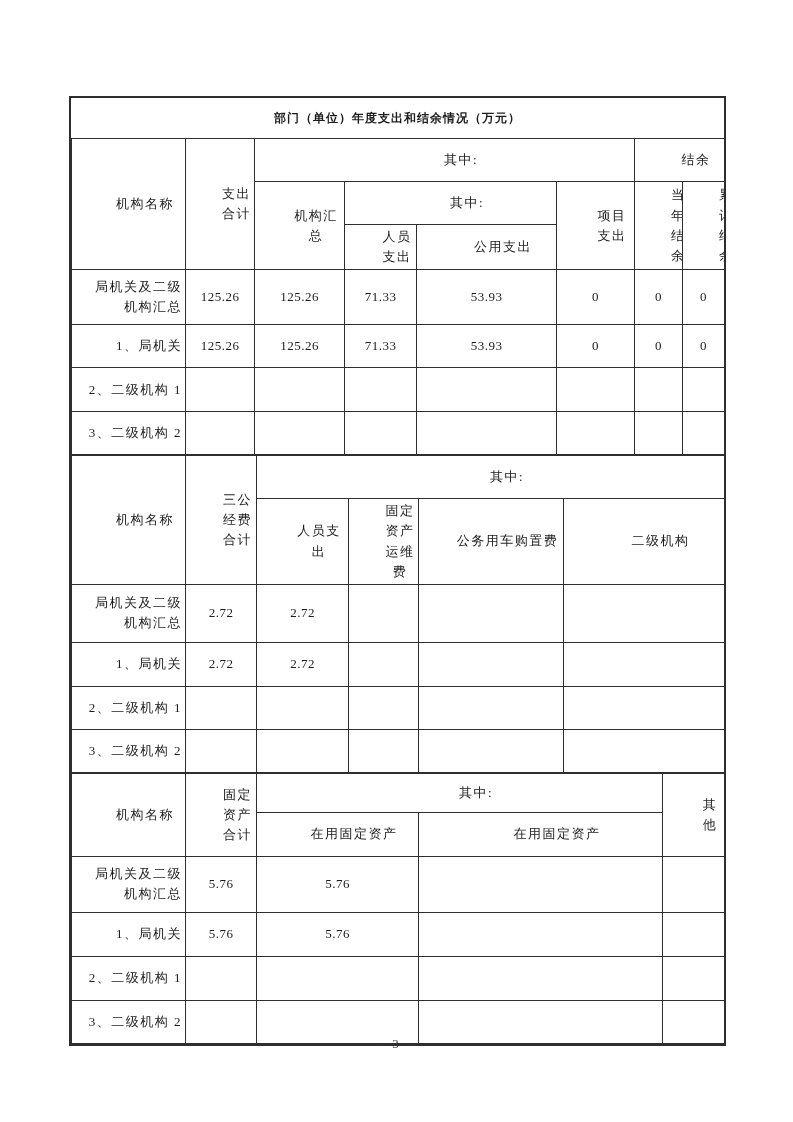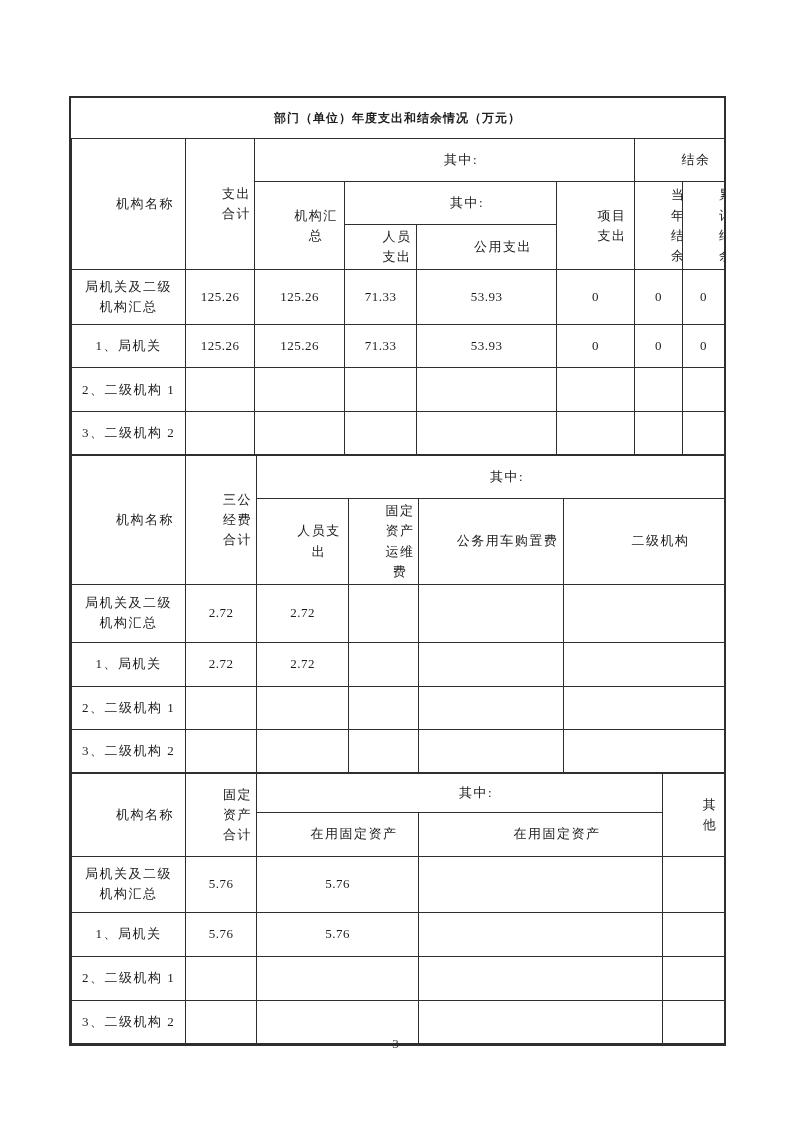--- a/index.html
+++ b/index.html
@@ -37,21 +37,21 @@
     font-size: 13px;
     text-align: center;
     vertical-align: middle;
     padding: 2px 3px;
     white-space: pre-line;
     line-height: 1.55;
     overflow: hidden;
   }
   tr.h td { letter-spacing: 1.5px; padding-left: 36px; }
   td.label {
-    text-align: center;
+    text-align: right;
     padding-left: 3px;
     letter-spacing: 1.5px;
   }
   td.num { letter-spacing: 0.5px; }
 
   .h43 { height: 43px; } .h44 { height: 44px; } .h40 { height: 40px; }
   .h39 { height: 39px; } .h55 { height: 55px; } .h58 { height: 58px; }
   .h56 { height: 56px; }
 
   .page-number {

